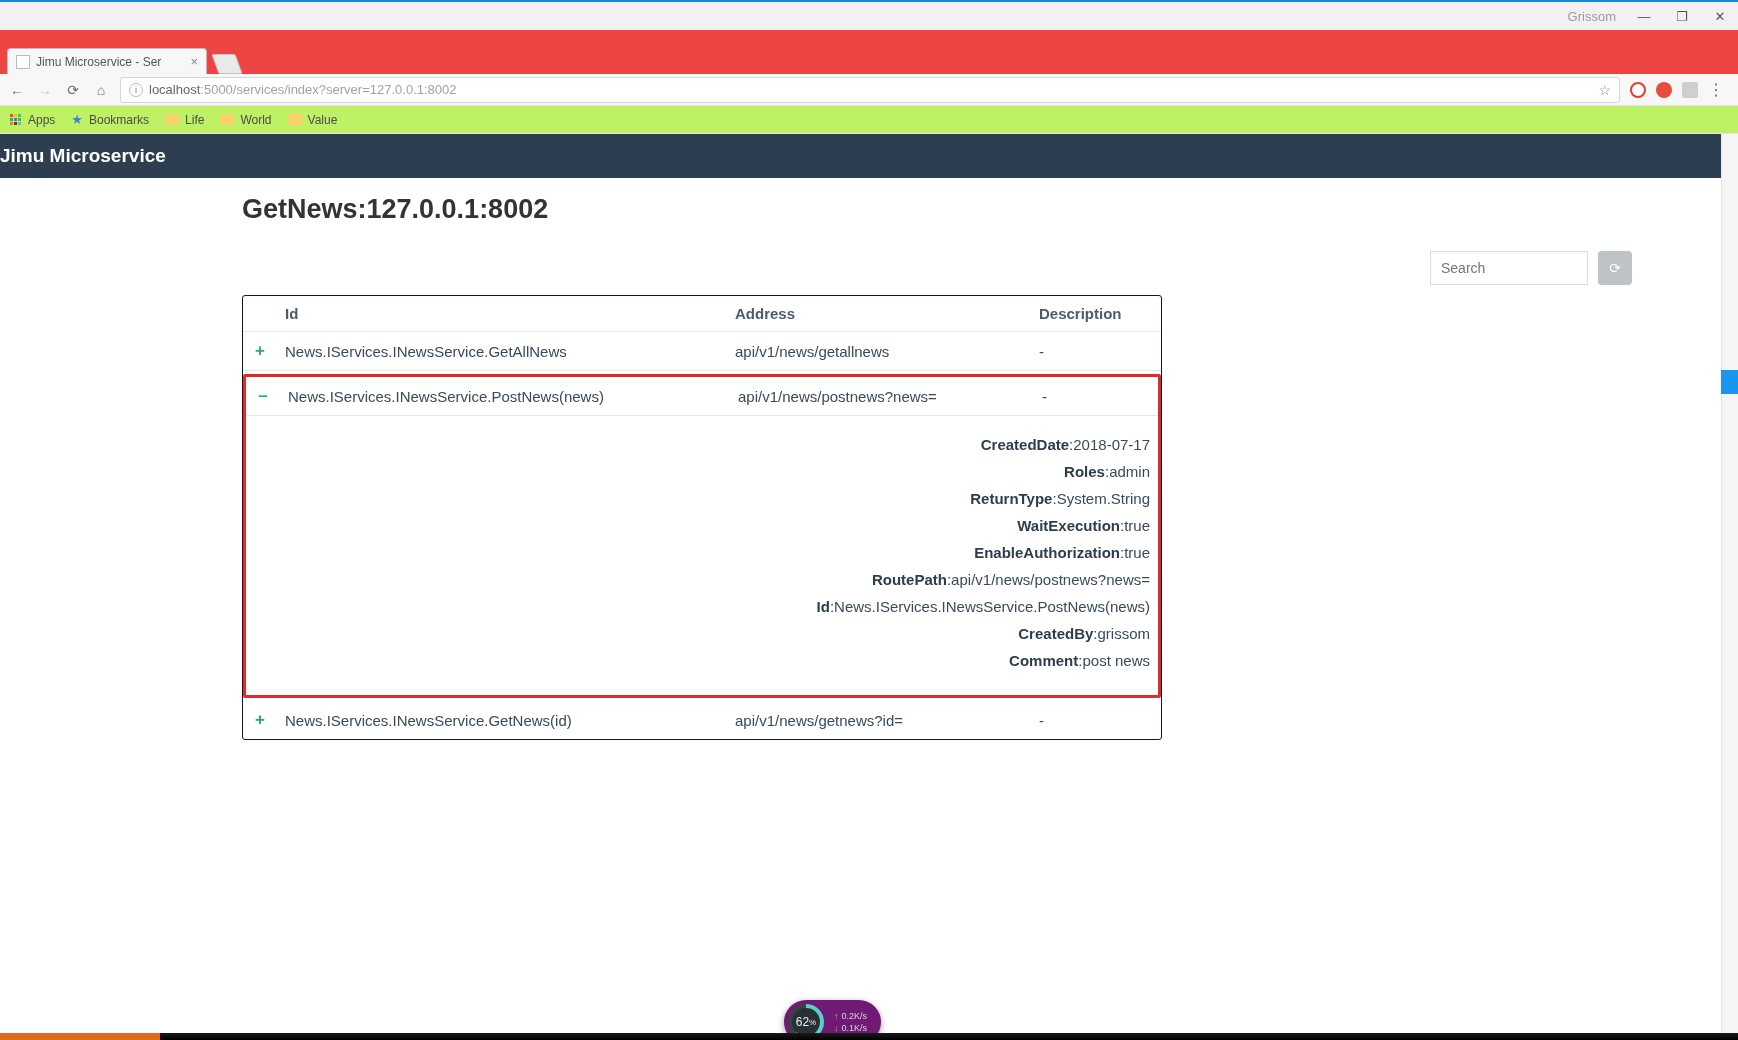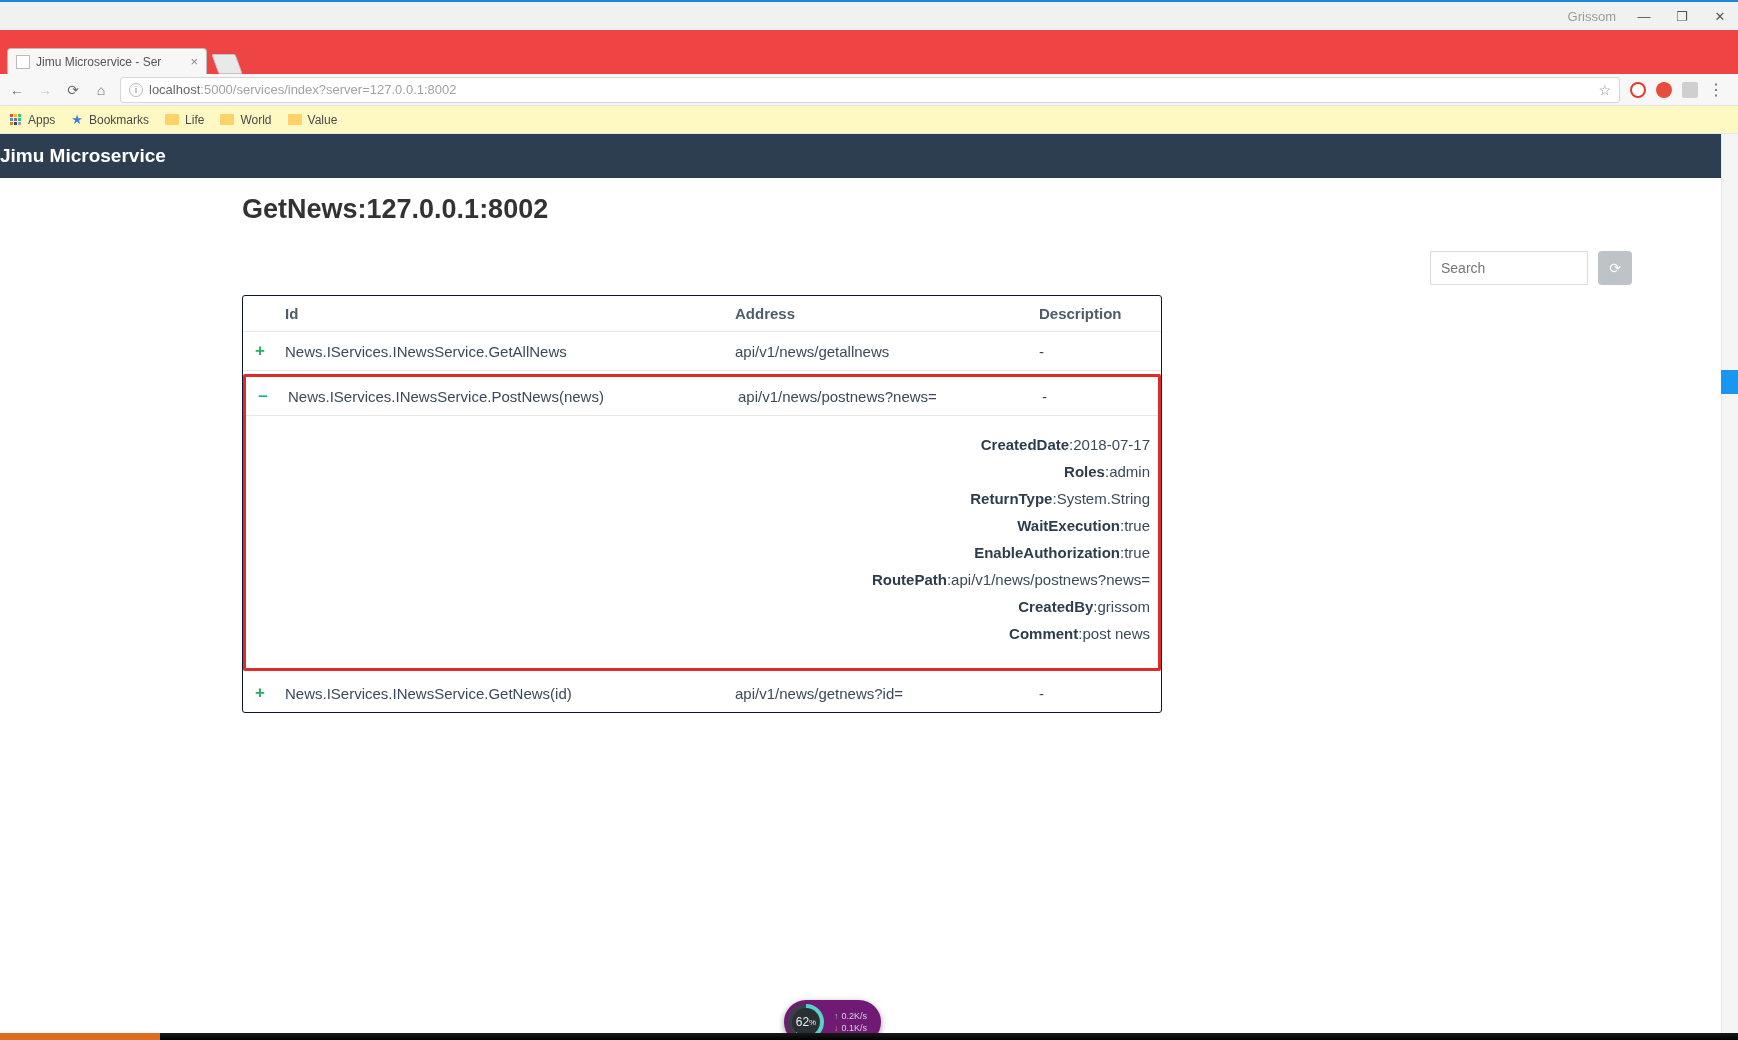--- a/index.html
+++ b/index.html
@@ -21,21 +21,21 @@
   .omnibar .icon { width: 18px; text-align: center; }
   .omnibar .disabled { color: #c3c3c3; }
   .urlbox { flex: 1; height: 26px; background: #fff; border: 1px solid #d6d6d6; border-radius: 3px; display: flex; align-items: center; padding: 0 8px; gap: 6px; font-size: 13px; color: #666; }
   .urlbox .info { width: 14px; height: 14px; border: 1px solid #bbb; border-radius: 50%; font-size: 9px; display: flex; align-items: center; justify-content: center; color: #777; }
   .urlbox .url-text { flex: 1; }
   .urlbox .url-text .dim { color: #a2a2a2; }
   .urlbox .star { color: #888; font-size: 14px; }
   .ext-icons { display: flex; gap: 10px; align-items: center; padding-right: 6px; }
   .ext-icons .ext { width: 16px; height: 16px; border-radius: 50%; }
   
-  .bookbar { height: 28px; background: #fef9c3; border-bottom: 1px solid #e7e7e7; display: flex; align-items: center; padding: 0 10px; gap: 16px; font-size: 12px; color: #4a4a4a; }
+  .bookbar { height: 28px; background: #bef264; border-bottom: 1px solid #e7e7e7; display: flex; align-items: center; padding: 0 10px; gap: 16px; font-size: 12px; color: #4a4a4a; }
   .bookbar .bk { display: flex; align-items: center; gap: 6px; }
   .bookbar .folder { width: 14px; height: 11px; background: #ffd16b; border-radius: 1px; }
   .bookbar .apps-ico { width: 12px; height: 12px; display: grid; grid-template-columns: repeat(3, 3px); grid-template-rows: repeat(3, 3px); gap: 1px; }
   .bookbar .apps-ico span { background: #888; }
   .bookbar .apps-ico span:nth-child(1){background:#e74c3c;} .bookbar .apps-ico span:nth-child(2){background:#f1c40f;} .bookbar .apps-ico span:nth-child(3){background:#2ecc71;}
   .bookbar .apps-ico span:nth-child(4){background:#3498db;} .bookbar .apps-ico span:nth-child(5){background:#9b59b6;} .bookbar .apps-ico span:nth-child(6){background:#1abc9c;}
   .bookbar .apps-ico span:nth-child(7){background:#e67e22;} .bookbar .apps-ico span:nth-child(8){background:#34495e;} .bookbar .apps-ico span:nth-child(9){background:#95a5a6;}
   .bookbar .star-ico { color: #3b7de0; font-size: 13px; }
   
   .viewport { position: relative; height: calc(1040px - 2px - 28px - 29px - 32px - 28px - 7px); overflow: auto; }
@@ -189,20 +189,21 @@
           <div>api/v1/news/postnews?news=</div>
           <div>-</div>
         </div>
         <div class="details">
           <p><b>CreatedDate</b><span>:2018-07-17</span></p>
           <p><b>Roles</b><span>:admin</span></p>
           <p><b>ReturnType</b><span>:System.String</span></p>
           <p><b>WaitExecution</b><span>:true</span></p>
           <p><b>EnableAuthorization</b><span>:true</span></p>
           <p><b>RoutePath</b><span>:api/v1/news/postnews?news=</span></p>
+          <p><b>Id</b><span>:News.IServices.INewsService.PostNews(news)</span></p>
           <p><b>CreatedBy</b><span>:grissom</span></p>
           <p><b>Comment</b><span>:post news</span></p>
         </div>
       </div>
 
       <div class="trow last-row">
         <div class="exp-btn plus">+</div>
         <div>News.IServices.INewsService.GetNews(id)</div>
         <div>api/v1/news/getnews?id=</div>
         <div>-</div>

